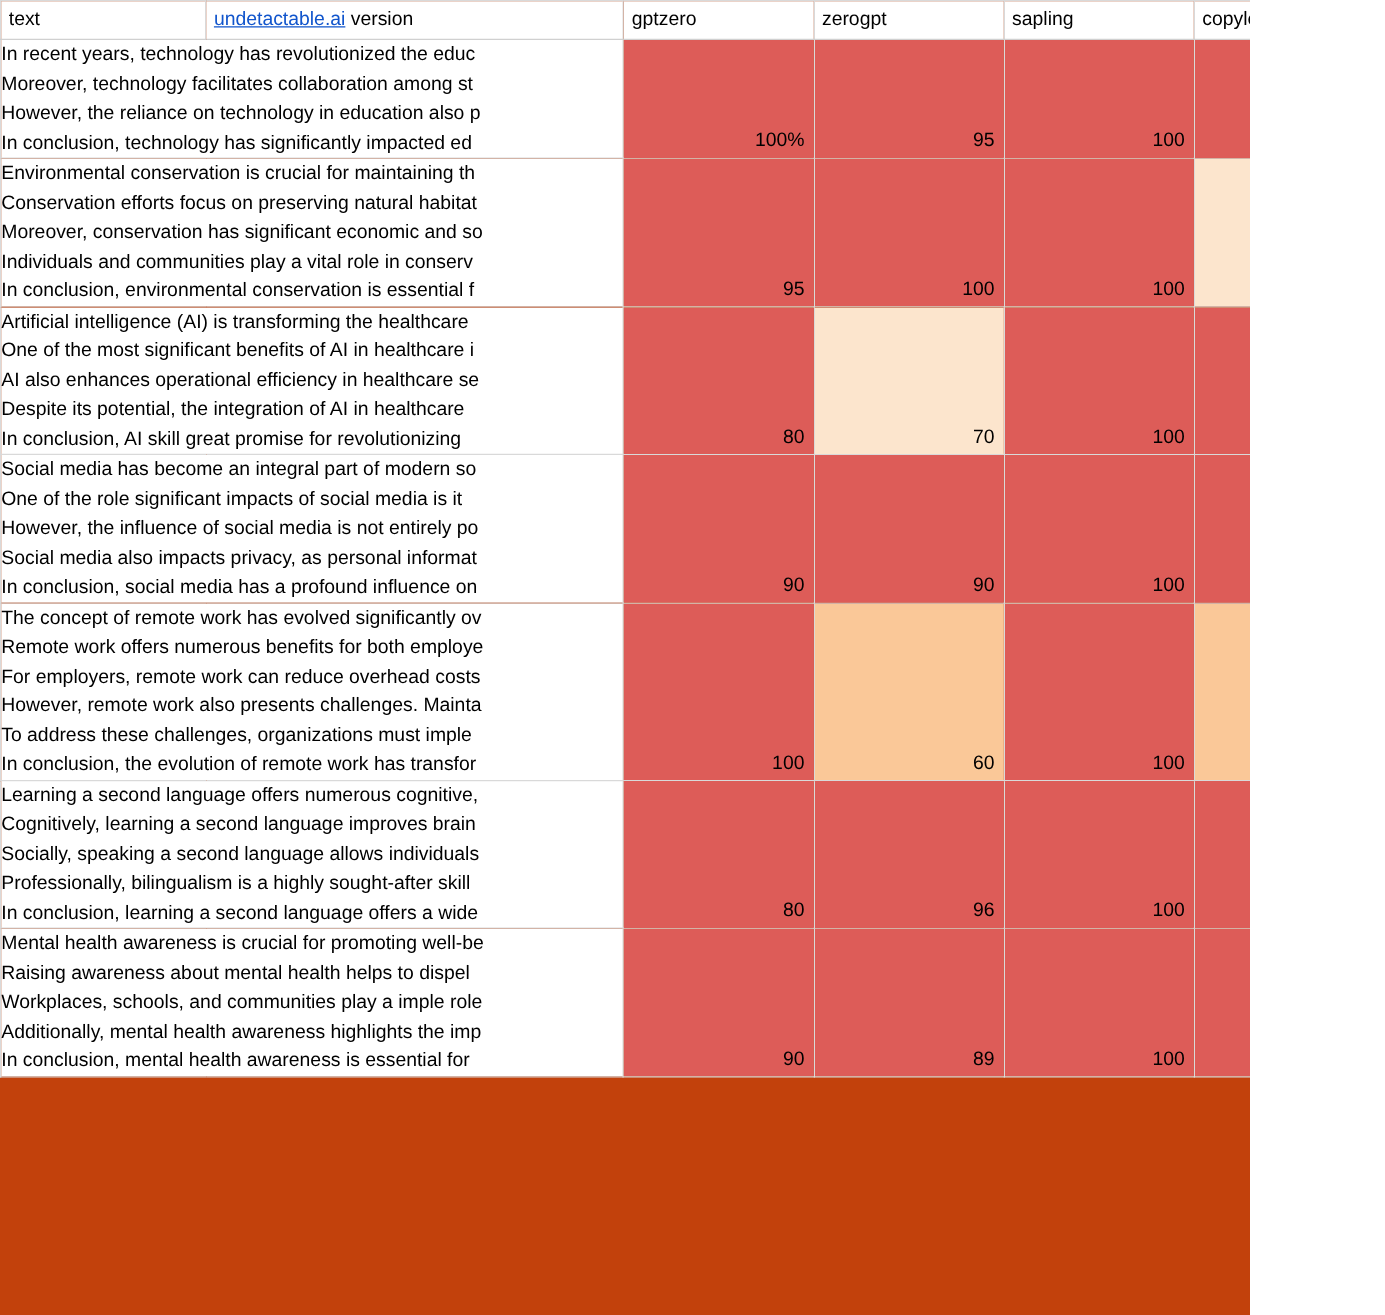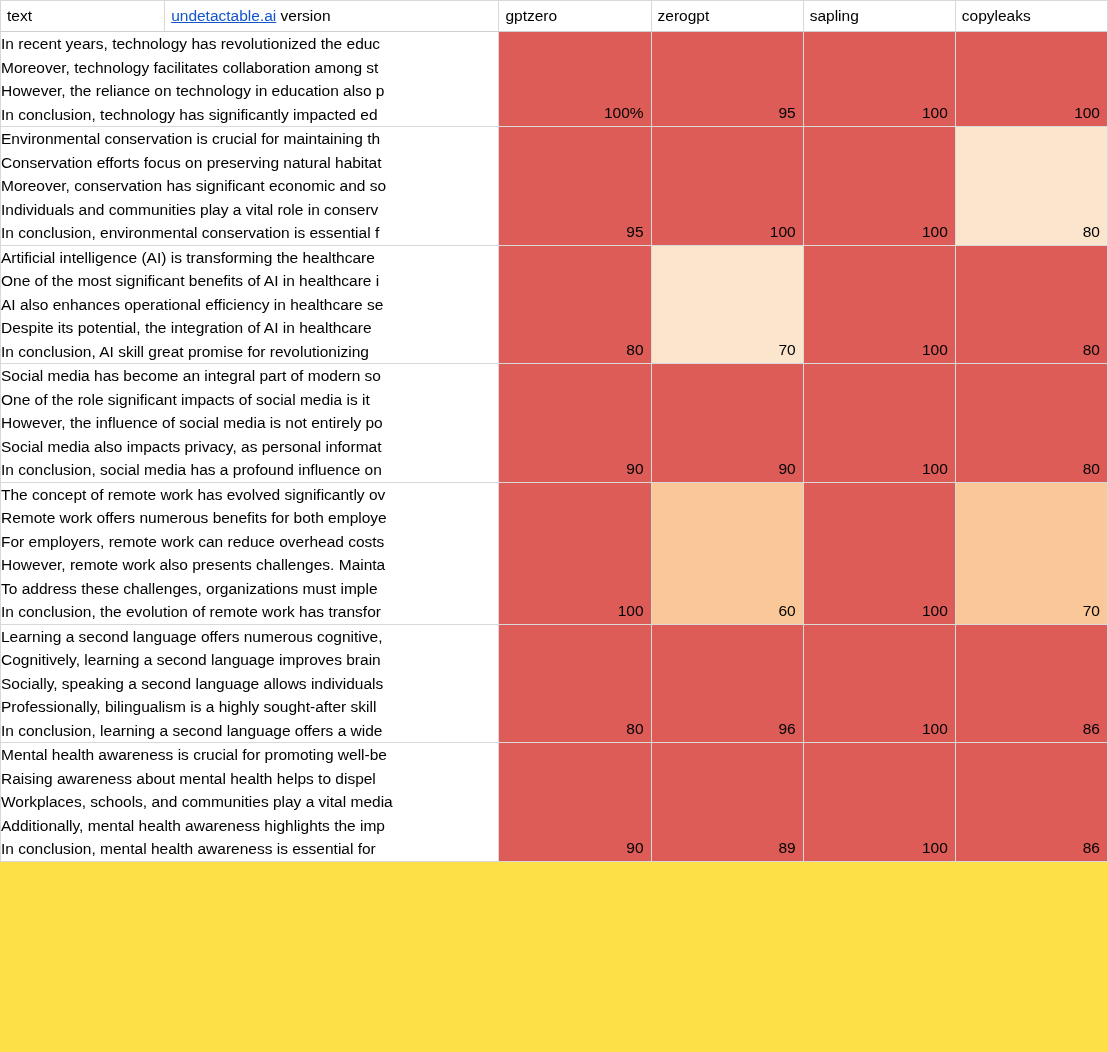--- a/index.html
+++ b/index.html
@@ -6,25 +6,25 @@
     margin: 0;
     padding: 0;
     background: #ffffff;
   }
   body {
     font-family: "Liberation Sans", sans-serif;
     color: #000000;
     -webkit-font-smoothing: antialiased;
   }
   #sheet {
-    width: 1108px;
+    width: 1000px;
     height: 1052px;
     position: relative;
     overflow: hidden;
-    background: #fde047;
+    background: #c2410c;
   }
   table.grid {
     border-collapse: collapse;
     table-layout: fixed;
     width: 1108px;
     font-size: 15.5px;
   }
   table.grid td, table.grid th {
     border: 1px solid #d9d9d9;
     padding: 0;
@@ -231,21 +231,21 @@
           </td>
           <td class="score-cell" style="background: rgb(221, 92, 88);">
             <span class="score-val">86</span>
           </td>
         </tr>
         <tr>
           <td class="text-cell" colspan="2">
             <div class="row-lines">
               <div>Mental health awareness is crucial for promoting well-be</div>
               <div>Raising awareness about mental health helps to dispel</div>
-              <div>Workplaces, schools, and communities play a vital media</div>
+              <div>Workplaces, schools, and communities play a imple role</div>
               <div>Additionally, mental health awareness highlights the imp</div>
               <div>In conclusion, mental health awareness is essential for</div>
             </div>
           </td>
           <td class="score-cell" style="background: rgb(221, 92, 88);">
             <span class="score-val">90</span>
           </td>
           <td class="score-cell" style="background: rgb(221, 92, 88);">
             <span class="score-val">89</span>
           </td>

